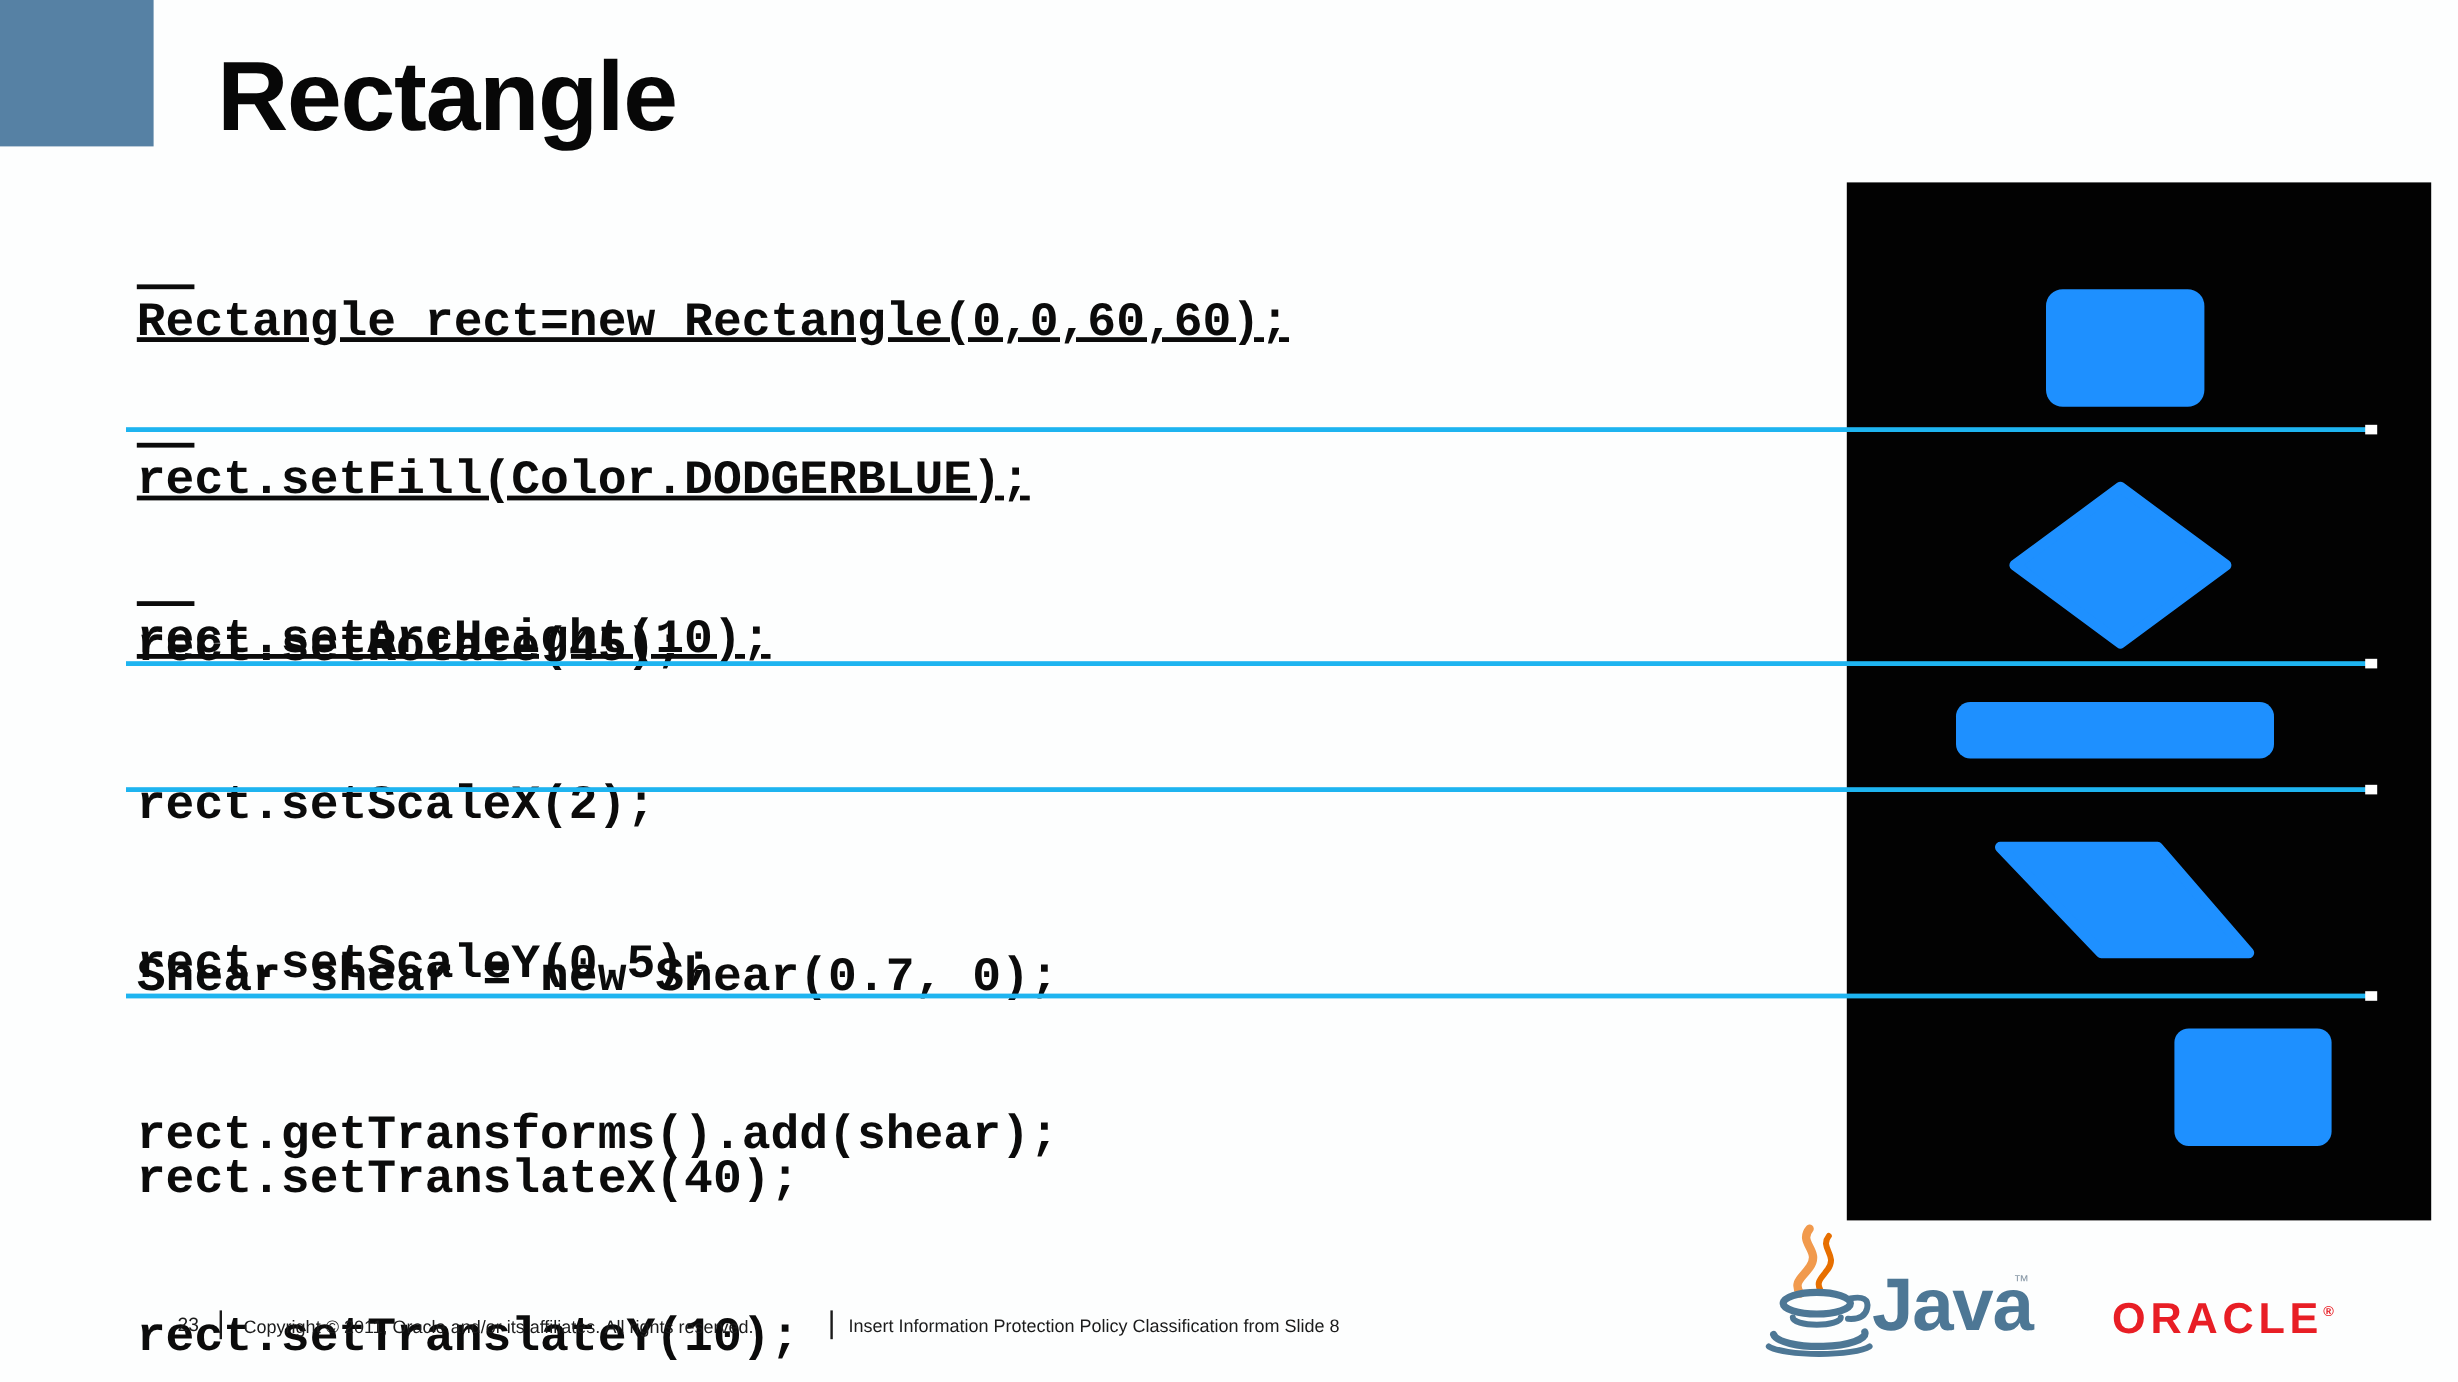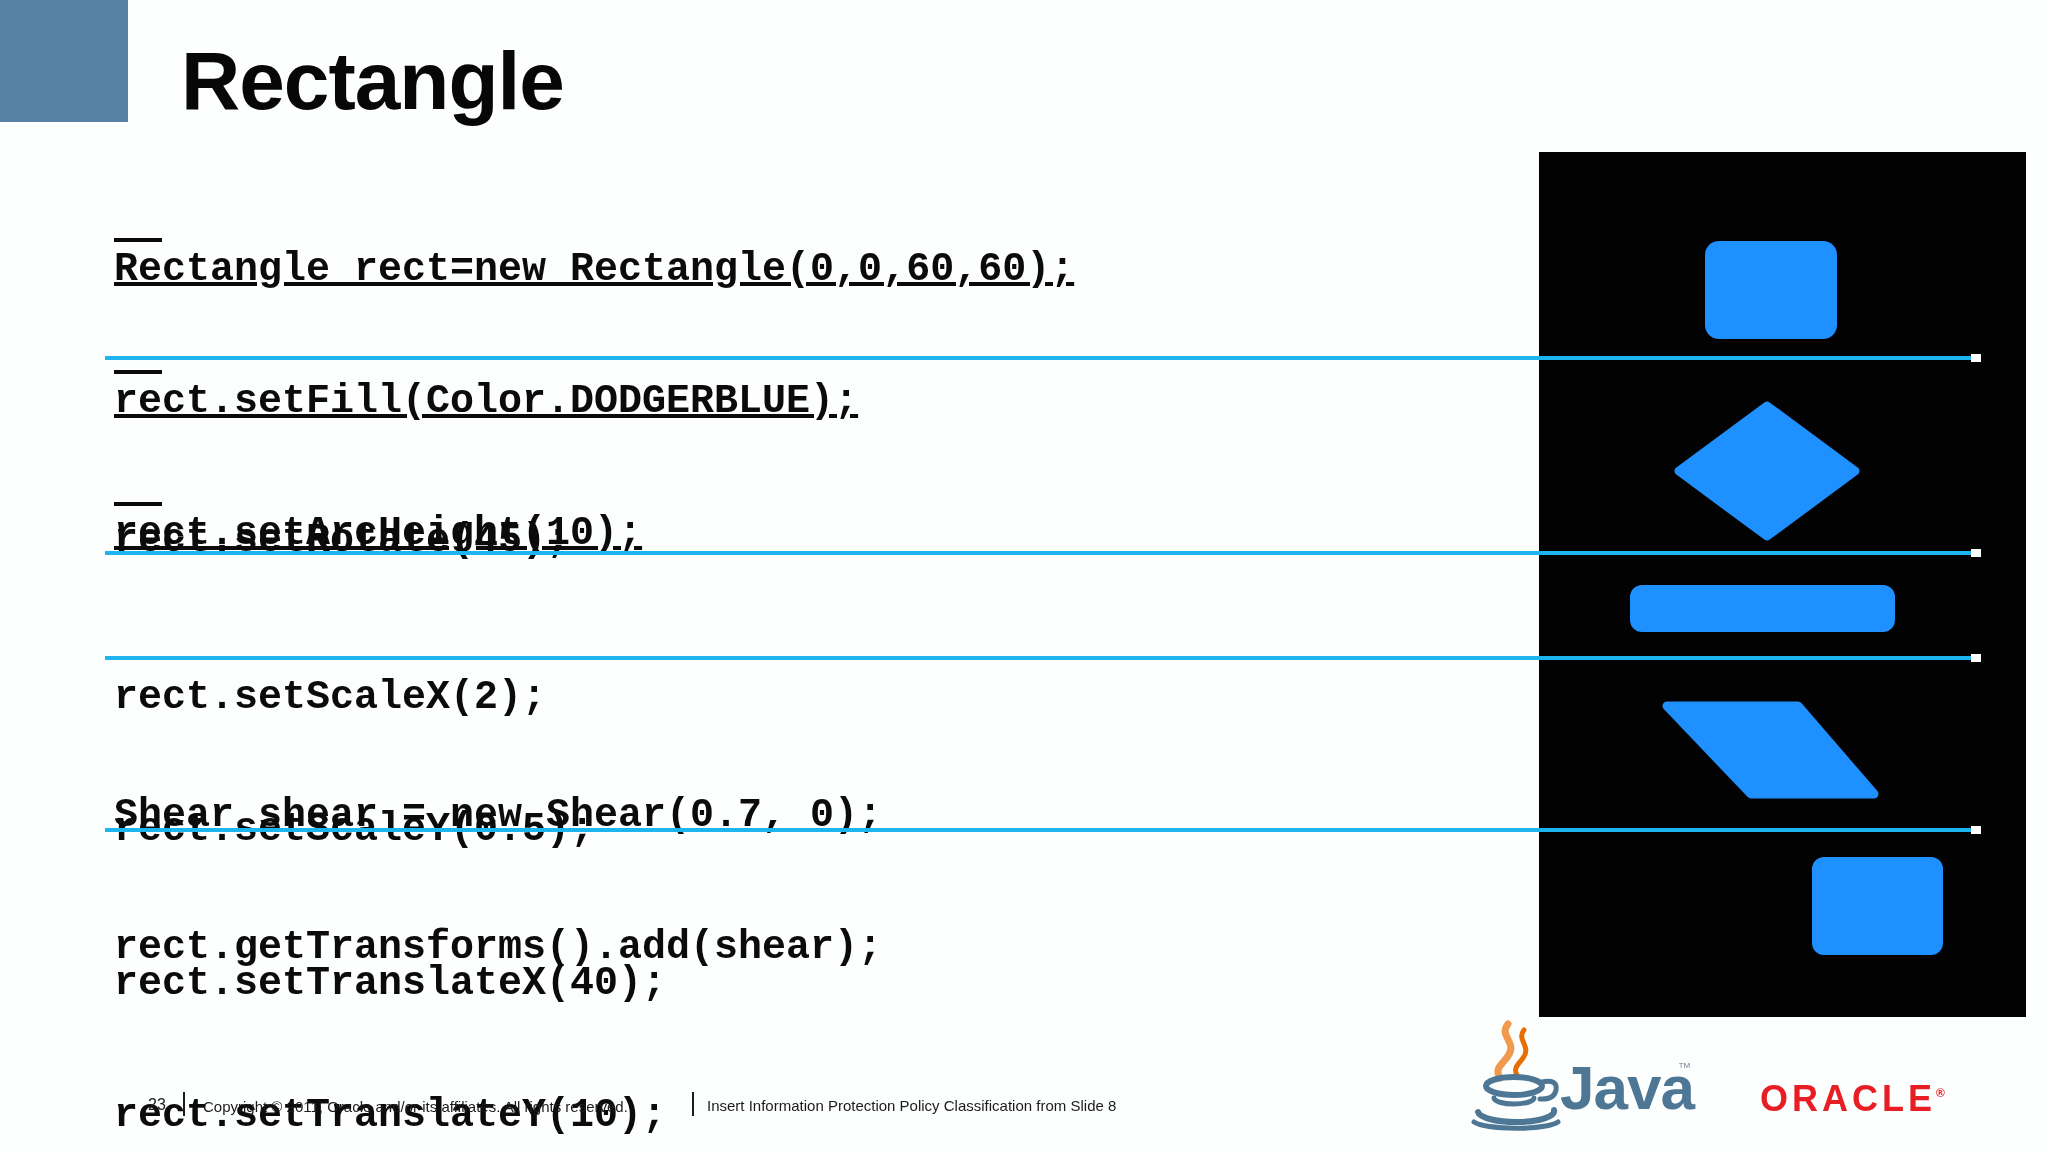--- a/index.html
+++ b/index.html
@@ -31,21 +31,21 @@
   }
   
   .code-block{
     position:absolute;left:114px;
     font-family:"Liberation Mono",monospace;
     font-weight:bold;font-size:40px;line-height:44px;
     color:#0B0B0B;white-space:pre;
   }
   .cb-1{top:160px;text-decoration:underline;}
   .cb-2{top:431px;}
-  .cb-3{top:588px;}
+  .cb-3{top:563px;}
   .cb-4{top:706px;}
   .cb-5{top:874px;}
   
   .divider{
     position:absolute;left:105px;width:1868px;height:4px;
     background:var(--divider);z-index:5;
   }
   .divider .cap{
     position:absolute;right:-8px;top:-2px;width:10px;height:8px;
     background:#FFFFFF;

